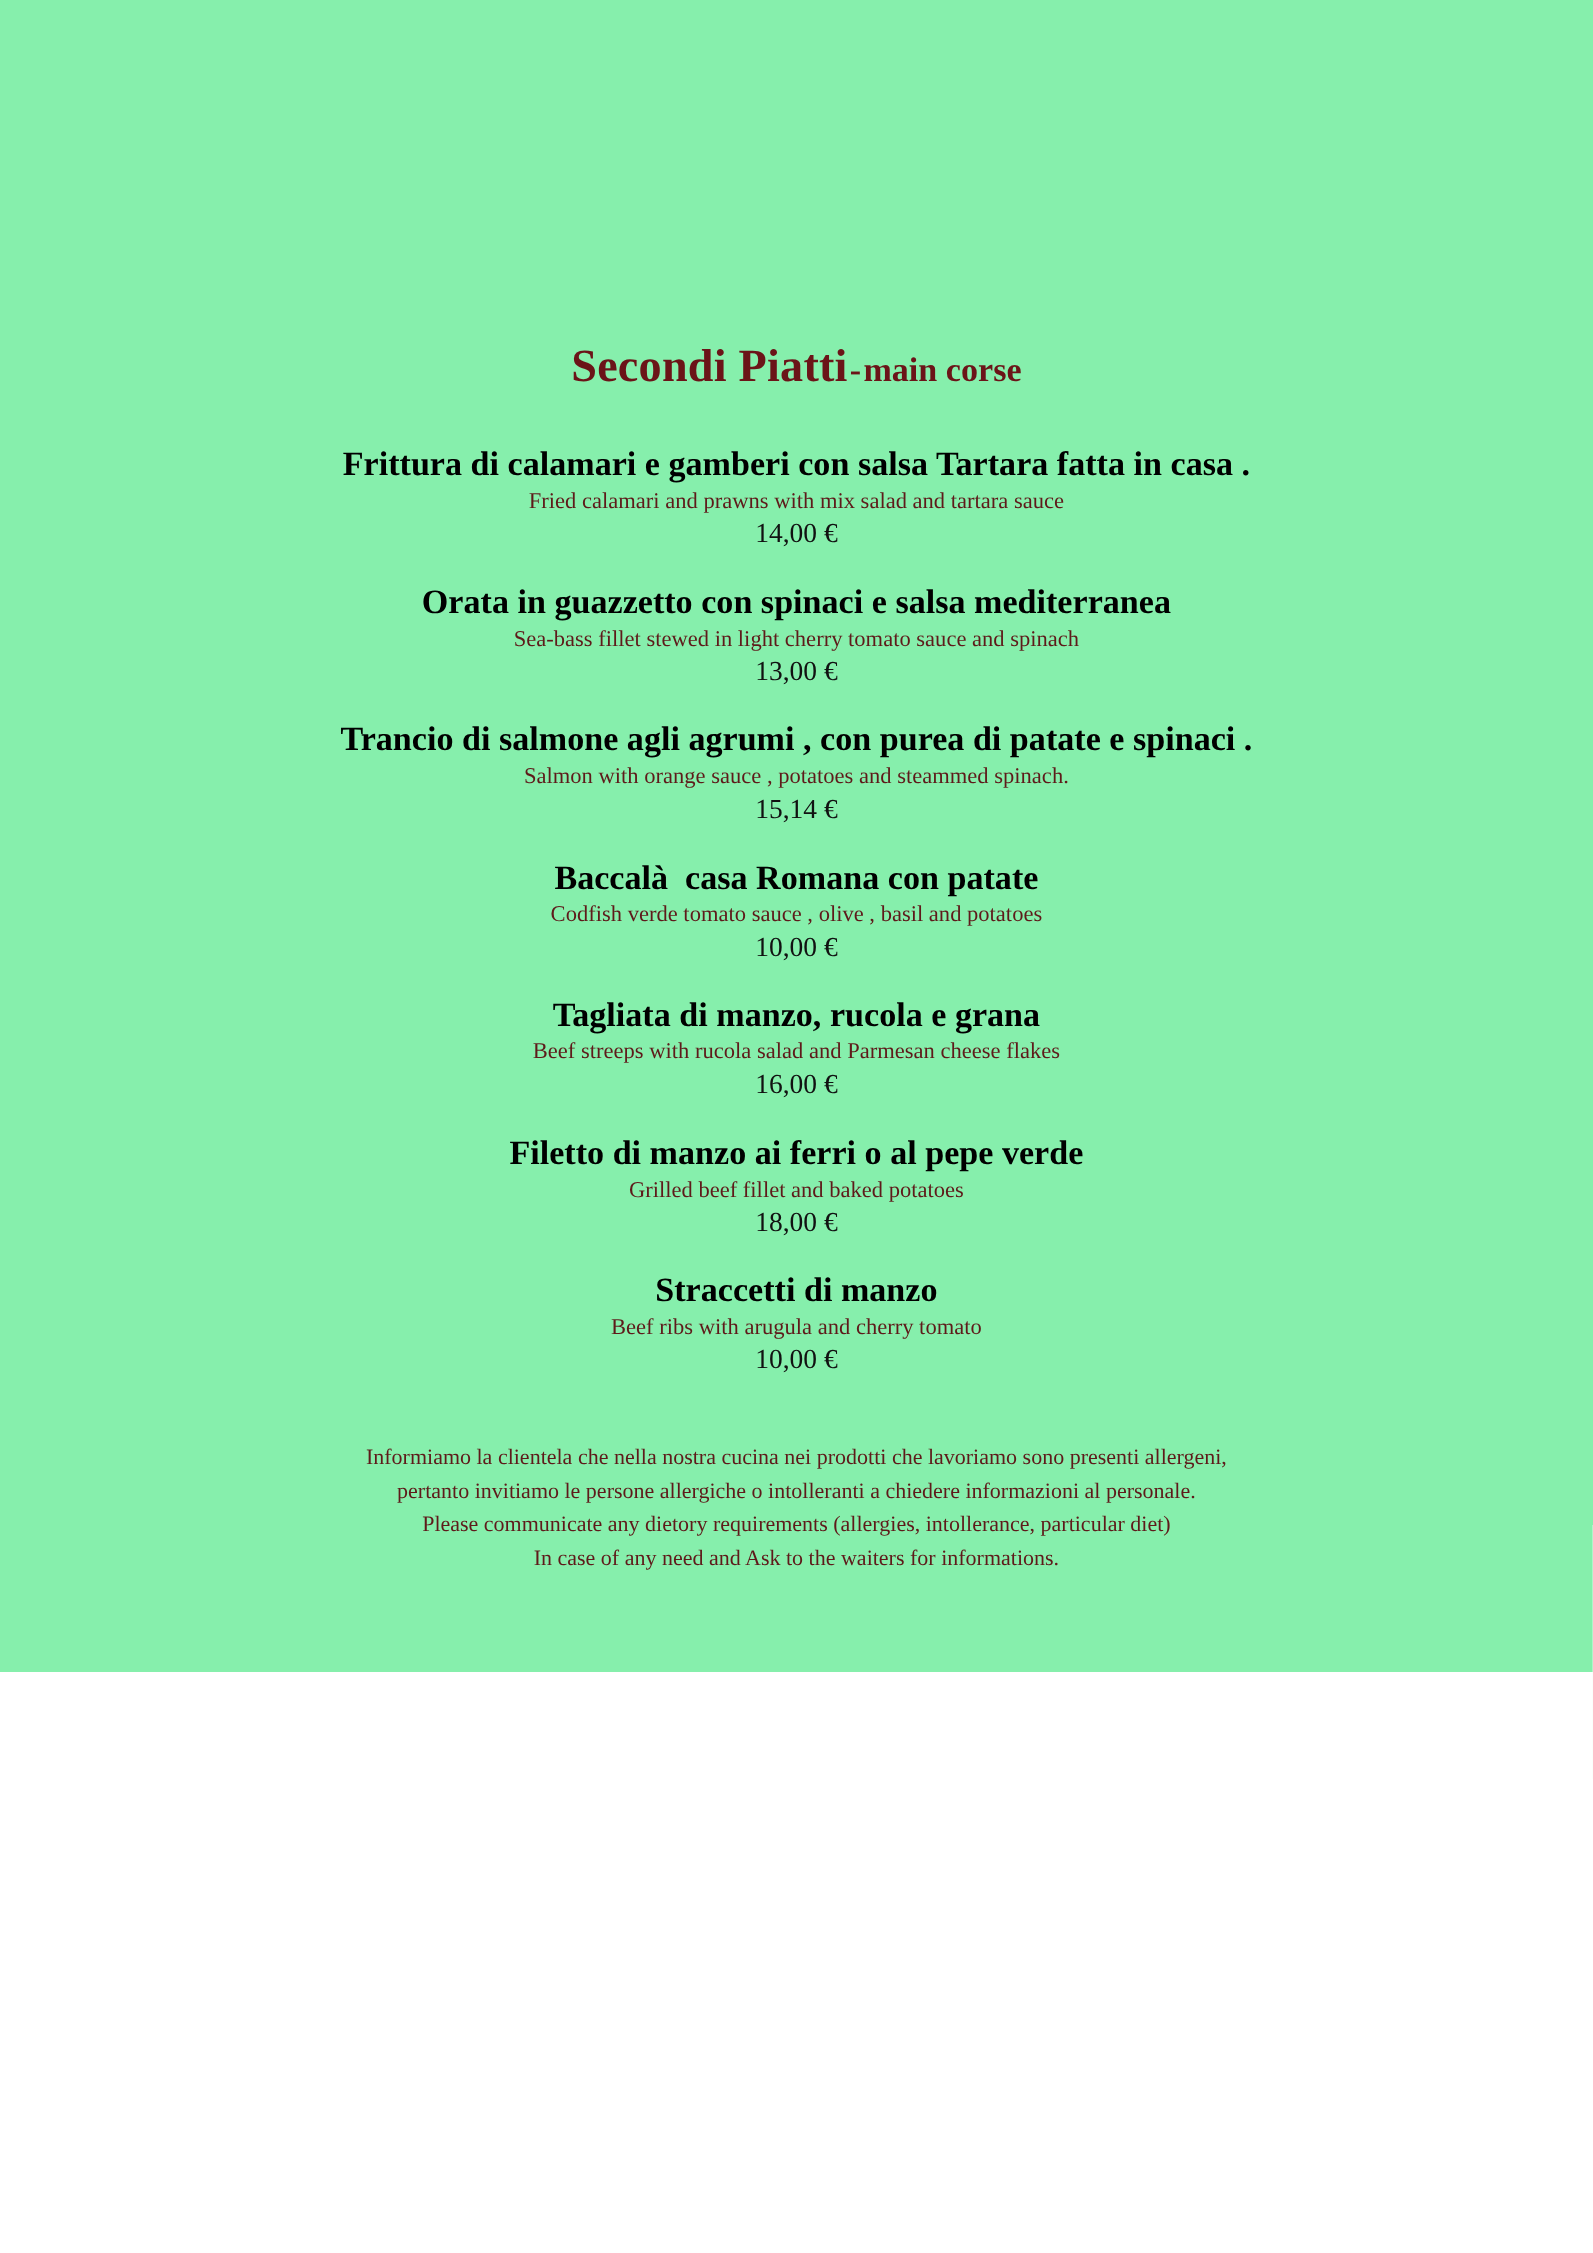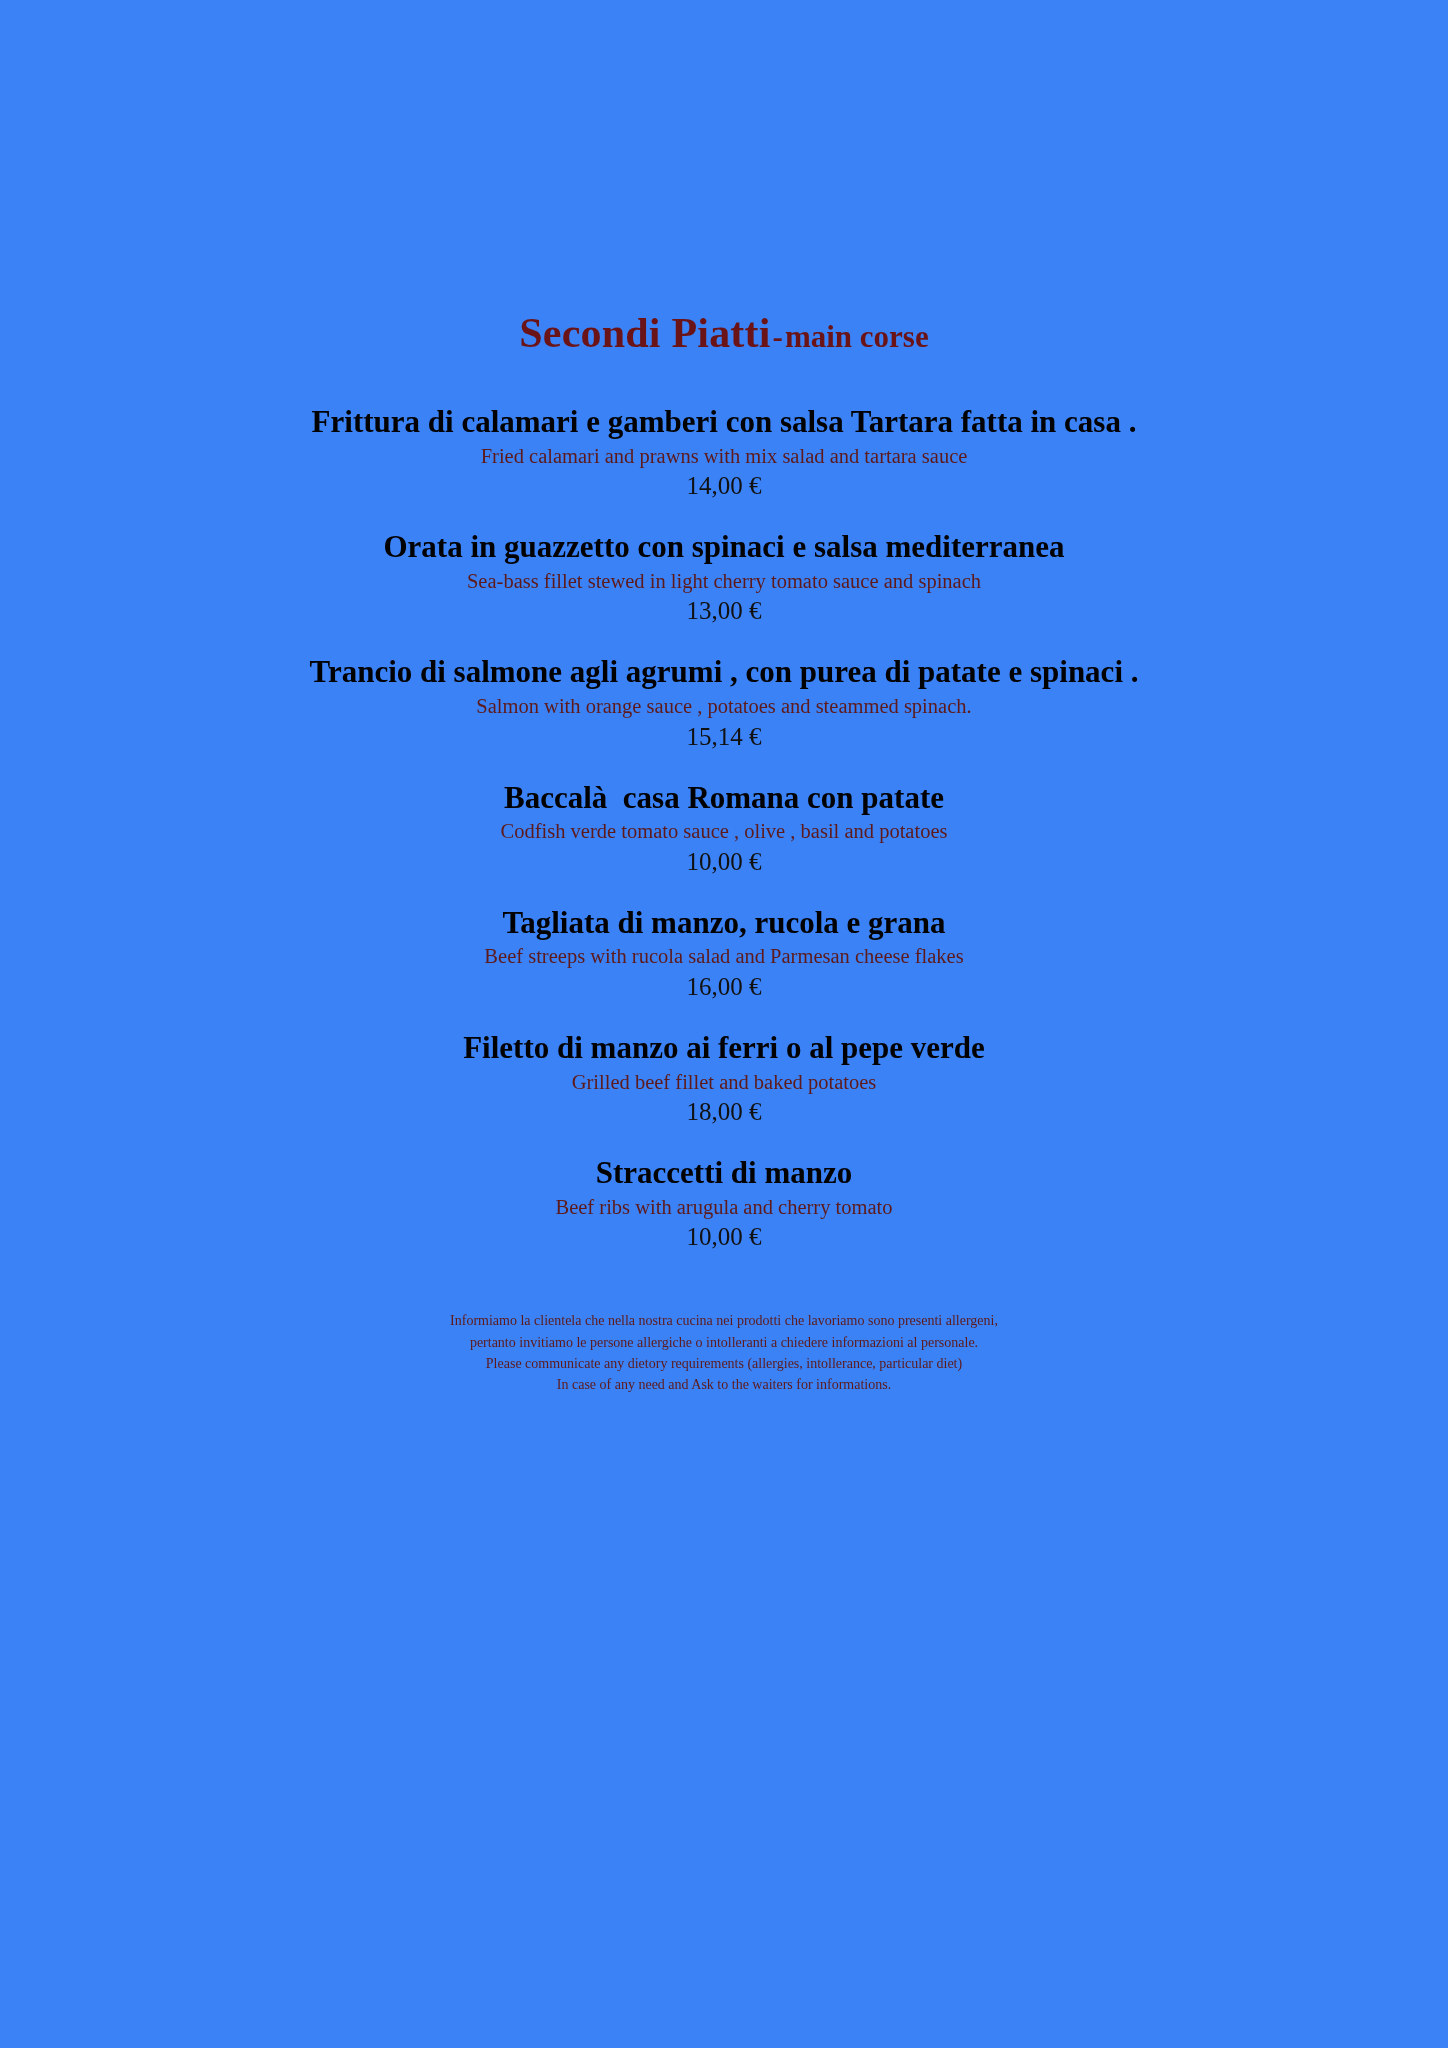--- a/index.html
+++ b/index.html
@@ -12,24 +12,24 @@
     width: 1448px;
     height: 2048px;
     position: relative;
     font-family: "Liberation Serif", "DejaVu Serif", serif;
     color: #000000;
     overflow: hidden;
   }
 
   .page {
     width: 1448px;
-    height: 2048px;
+    height: 1520px;
     box-sizing: border-box;
     padding: 0;
-    background: #3b82f6;
+    background: #86efac;
     position: relative;
   }
 
   
   .section-heading {
     text-align: center;
     margin: 0;
     padding-top: 312px;
     line-height: 1.0;
     white-space: nowrap;
@@ -89,21 +89,21 @@
     margin-top: 50px;
   }
 
   
   .footer-note {
     text-align: center;
     margin: 4px auto;
     margin-top: 58px;
     width: 1000px;
     color: #5e1a1a;
-    font-size: 14px;
+    font-size: 20px;
     line-height: 1.52;
   }
   .footer-note .note-line {
     display: block;
     white-space: pre;
   }
 </style>
 </head>
 <body>
 

